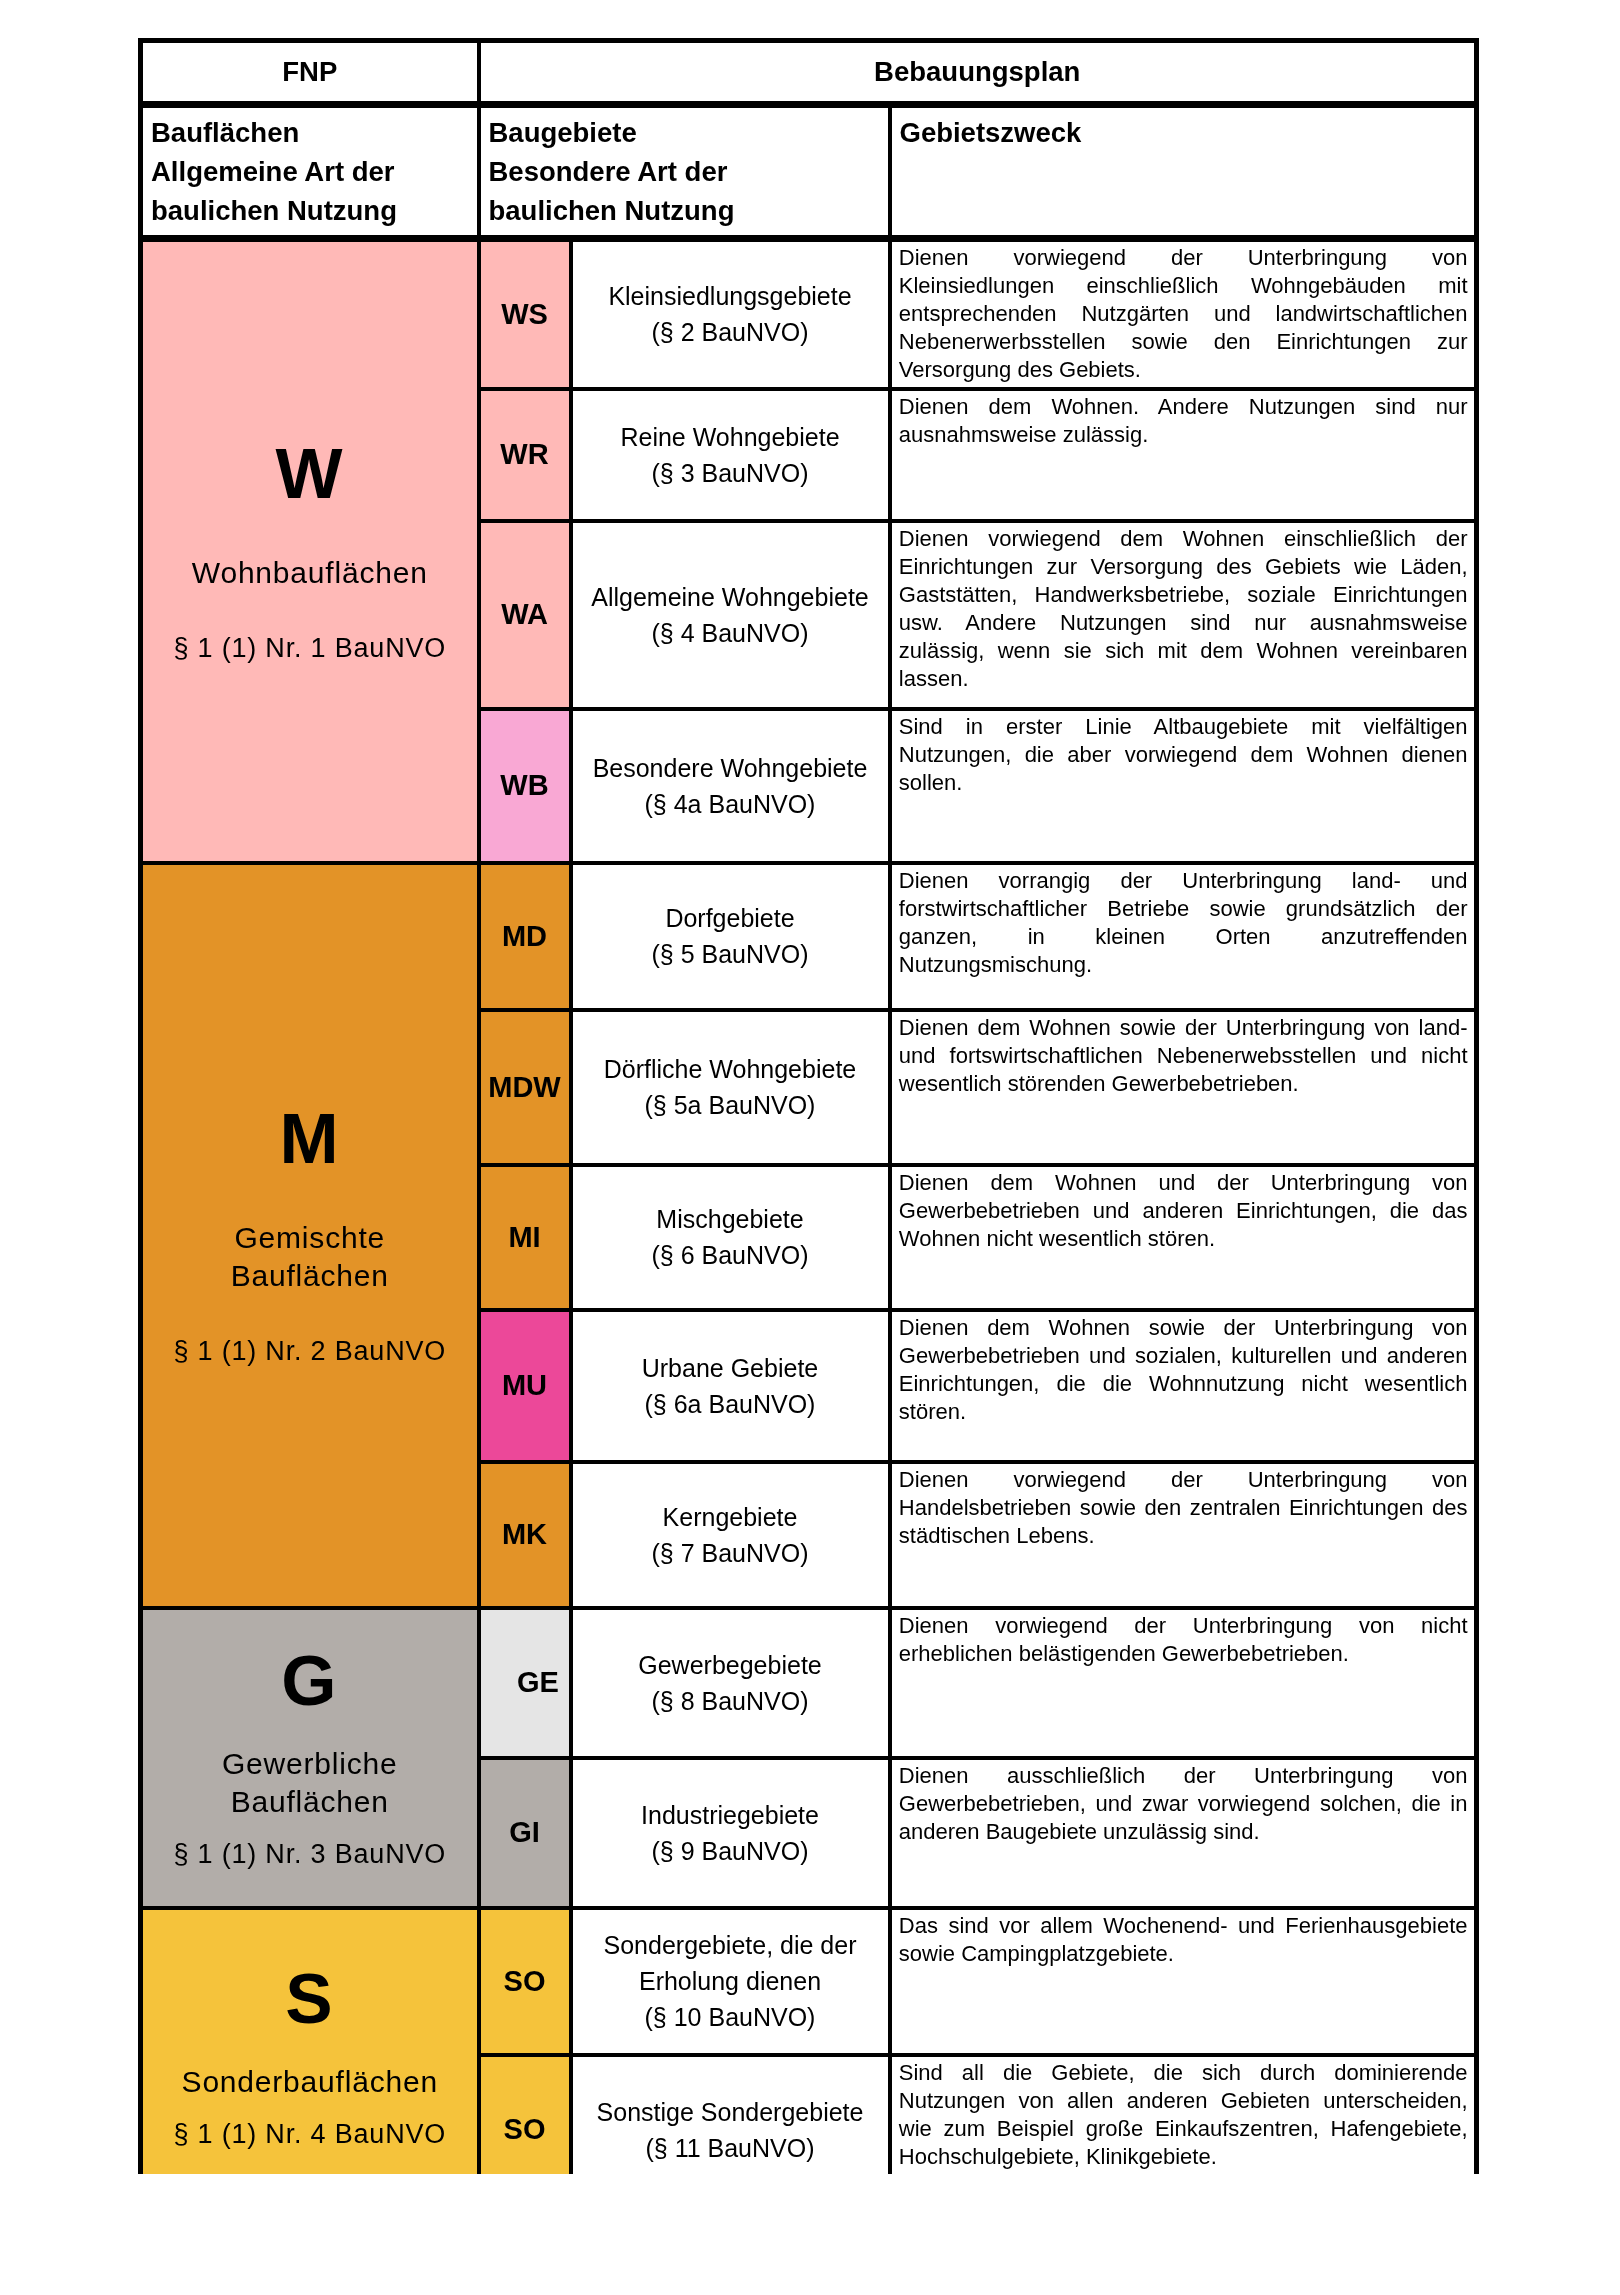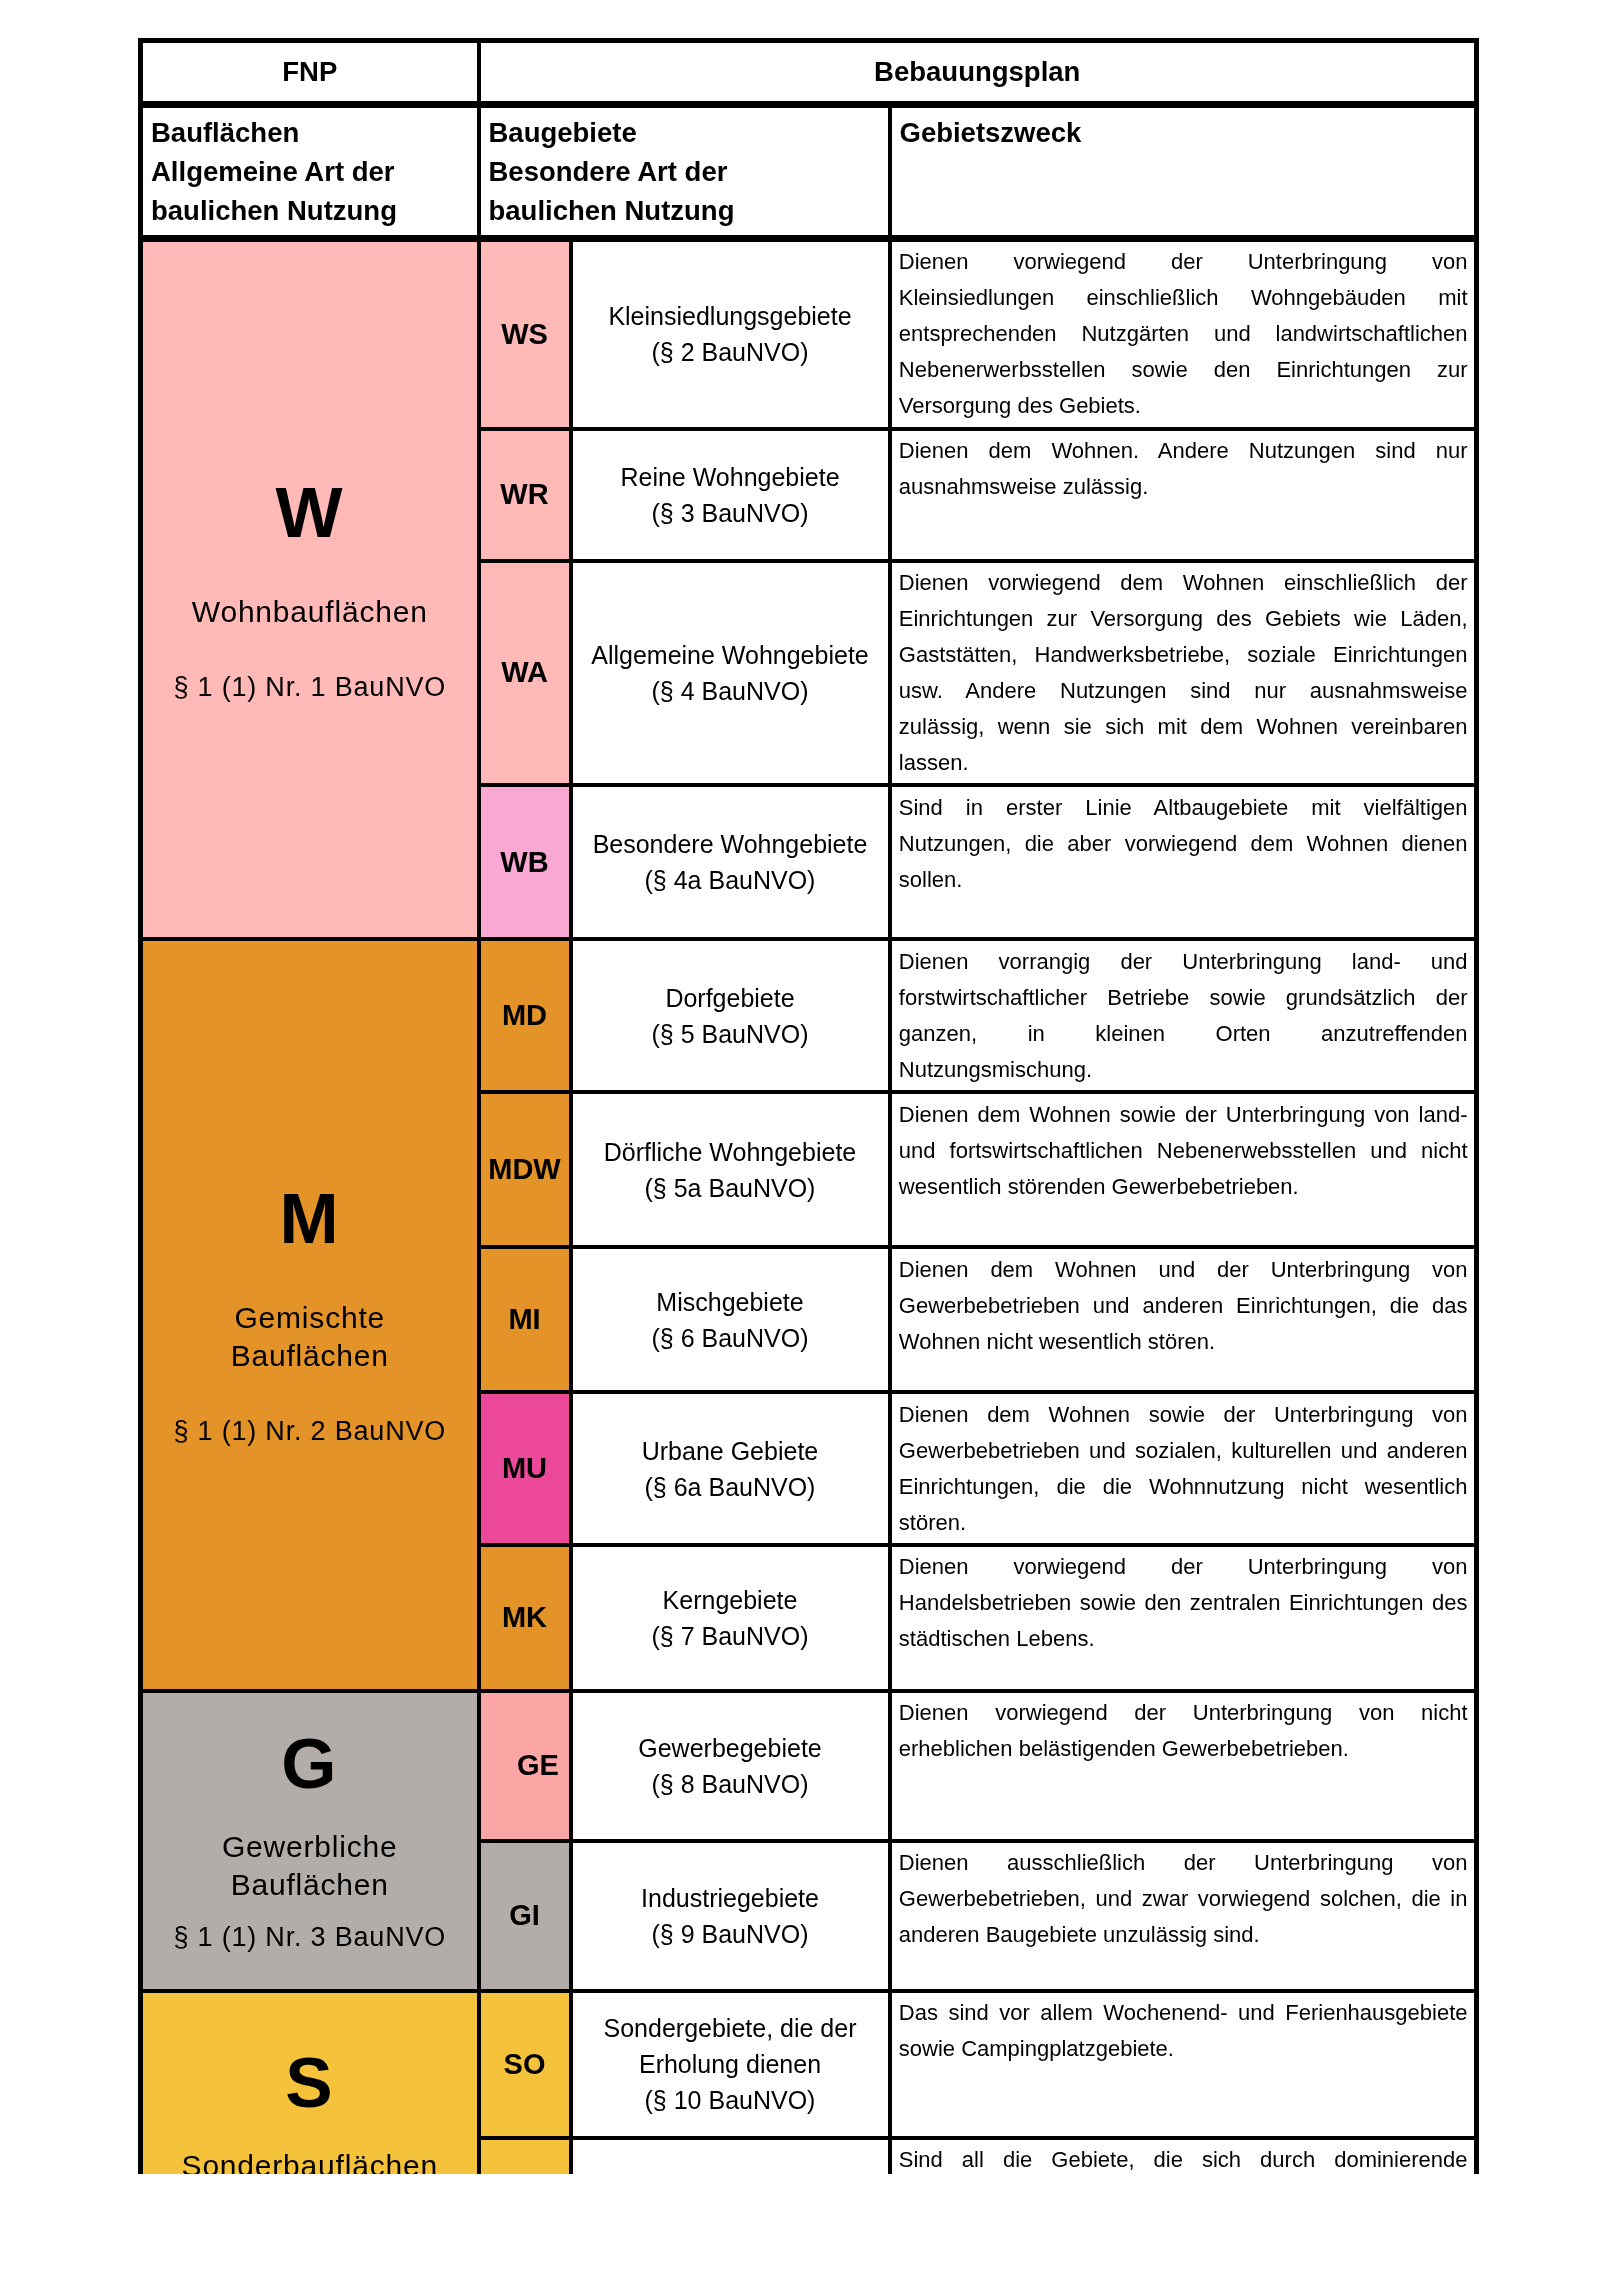--- a/index.html
+++ b/index.html
@@ -25,21 +25,21 @@
   .tall .sec-law  { margin-top:41px; }
   .short .sec-name { margin-top:29px; }
   .short .sec-law  { margin-top:18px; }
   .code { font-weight:bold; font-size:29px; text-align:center; vertical-align:middle; }
   .gebiet {
     font-size:25px; text-align:center; vertical-align:middle;
     white-space:pre-line; line-height:36px; background:#fff;
   }
   .zweck {
     font-size:22px; text-align:justify; vertical-align:top;
-    padding:2.4px 6.5px 2.4px 7.3px; line-height:36px; background:#fff;
+    padding:2.4px 6.5px 2.4px 7.3px; line-height:28px; background:#fff;
   }
 </style>
 </head>
 <body>
 
 <div class="page">
   <table class="tbl">
     <colgroup>
       <col style="width:338px">
         <col style="width:92px">
@@ -130,21 +130,21 @@
       <td class="zweck">Dienen vorwiegend der Unterbringung von Handelsbetrieben sowie den zentralen Einrichtungen des städtischen Lebens.</td>
     </tr>
 
     <tr style="height:150px">
       <td class="sec short" rowspan="2" style="background-color: rgb(178, 173, 169);">
         <div class="sec-letter">G</div>
         <div class="sec-name" style="white-space:pre-line">Gewerbliche
 Bauflächen</div>
         <div class="sec-law">§ 1 (1) Nr. 3 BauNVO</div>
       </td>
-      <td class="code" style="background-color: #fca5a5; padding-left: 28px;">GE</td>
+      <td class="code" style="background-color: #e5e5e5; padding-left: 28px;">GE</td>
       <td class="gebiet">Gewerbegebiete
 (§ 8 BauNVO)</td>
       <td class="zweck">Dienen vorwiegend der Unterbringung von nicht erheblichen belästigenden Gewerbebetrieben.</td>
     </tr>
     <tr style="height:150px">
       <td class="code" style="background-color: rgb(178, 173, 169);">GI</td>
       <td class="gebiet">Industriegebiete
 (§ 9 BauNVO)</td>
       <td class="zweck">Dienen ausschließlich der Unterbringung von Gewerbebetrieben, und zwar vorwiegend solchen, die in anderen Baugebiete unzulässig sind.</td>
     </tr>

